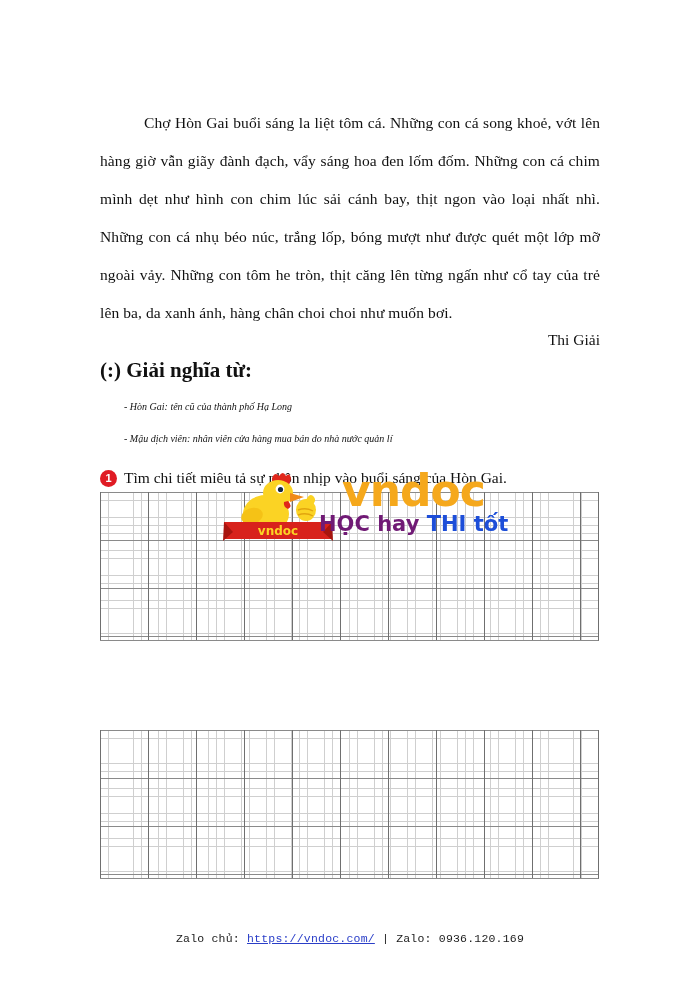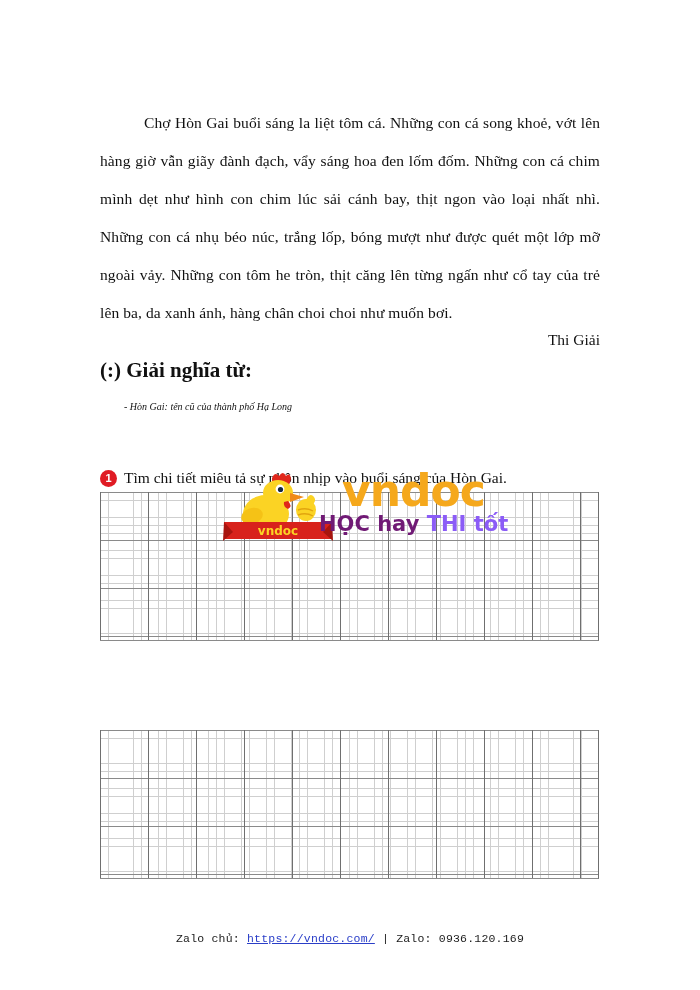--- a/index.html
+++ b/index.html
@@ -156,21 +156,21 @@
     position: absolute;
     left: 97px;
     top: 46px;
     font-family: "DejaVu Sans", sans-serif;
     font-size: 21px;
     font-weight: bold;
     line-height: 24px;
     white-space: nowrap;
   }
   .wm-green { color: #701a75; }
-  .wm-red   { color: #8b5cf6; }
+  .wm-red   { color: #1d4ed8; }
 
   
   .footer {
     position: absolute;
     left: 0;
     top: 932px;
     width: 700px;
     text-align: center;
     font-family: "Liberation Mono", monospace;
     font-size: 11.5px;
@@ -185,20 +185,21 @@
 <body>
 
 <div class="page">
 
   <p class="passage"><span class="indent"></span><span>Chợ Hòn Gai buổi sáng la liệt tôm cá. Những con cá song khoẻ, vớt lên hàng giờ vẫn giãy đành đạch, vẩy sáng hoa đen lốm đốm. Những con cá chim mình dẹt như hình con chim lúc sải cánh bay, thịt ngon vào loại nhất nhì. Những con cá nhụ béo núc, trắng lốp, bóng mượt như được quét một lớp mỡ ngoài vảy. Những con tôm he tròn, thịt căng lên từng ngấn như cổ tay của trẻ lên ba, da xanh ánh, hàng chân choi choi như muốn bơi.</span></p>
 
   <div class="byline">Thi Giải</div>
 
   <div class="gloss-title">(:) Giải nghĩa từ:</div>
   <div class="gloss-line gloss-1">- Hòn Gai: tên cũ của thành phố Hạ Long</div>
+  <div class="gloss-line gloss-2">- Mậu dịch viên: nhân viên cửa hàng mua bán do nhà nước quản lí</div>
 
   <div class="question q1">
     <span class="qnum">1</span><span class="qtext">Tìm chi tiết miêu tả sự nhộn nhịp vào buổi sáng của Hòn Gai.</span>
   </div>
 
   <div class="grid grid-1"></div>
 
 
   <div class="grid grid-2"></div>
 

